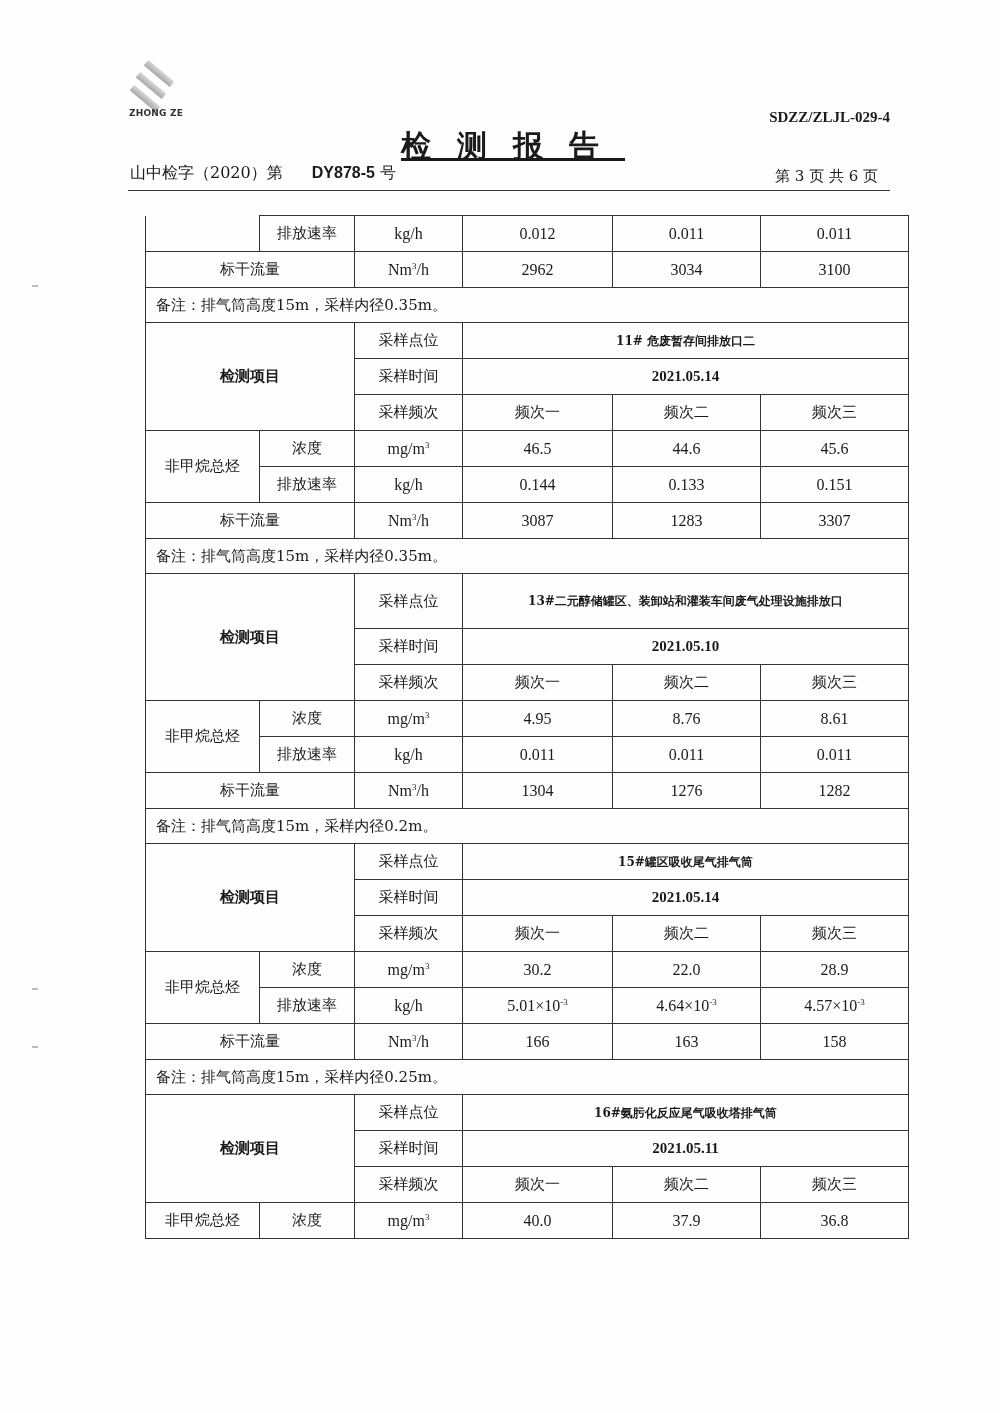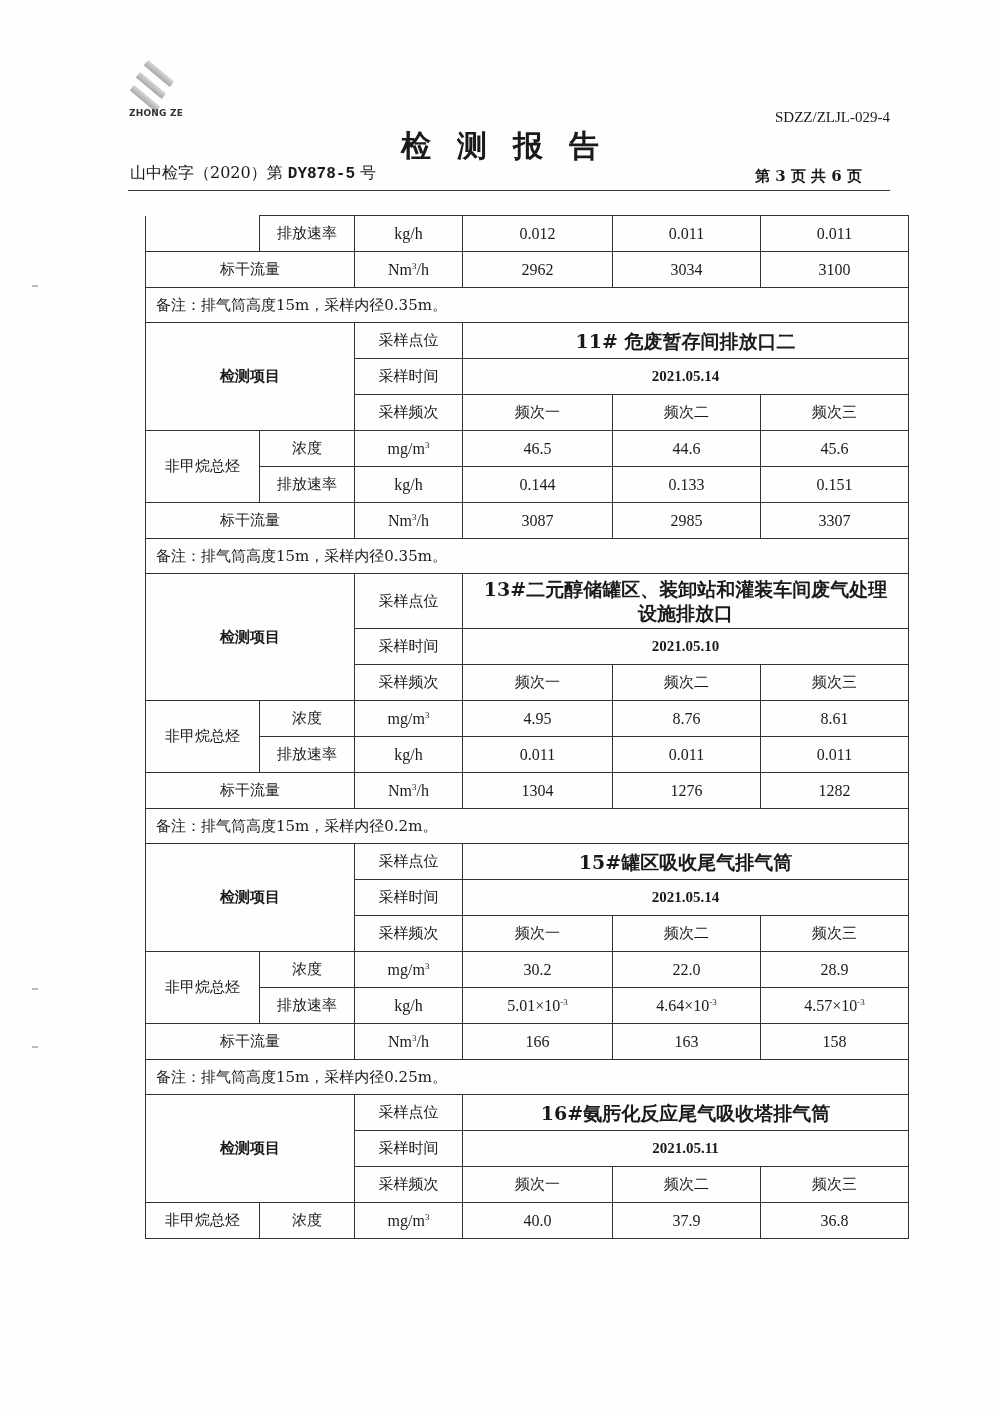--- a/index.html
+++ b/index.html
@@ -1,32 +1,32 @@
 <!DOCTYPE html>
 <html><head>
 <meta charset="utf-8">
 <style>
   html, body { margin:0; padding:0; }
   body { width:1000px; height:1413px; background:#fefefe; position:relative; overflow:hidden;
          font-family:"DejaVu Serif","Liberation Serif",serif; color:#1a1a1a; }
   .logo { position:absolute; left:128px; top:62px; width:60px; height:60px; }
   .logo .bar { position:absolute; height:7px; width:34px; background:linear-gradient(#d8d8d8,#a8a8a8); transform:rotate(40deg); border-radius:1px; }
   .logo-text { position:absolute; left:129px; top:108px; font-family:"DejaVu Sans","Liberation Sans",sans-serif; font-weight:bold; font-size:9px; color:#333; letter-spacing:0.2px; }
-  .doc-code { position:absolute; right:110px; top:109px; font-weight:normal; font-size:15px; font-family:"Liberation Serif",serif; }
-  .title { position:absolute; left:0; width:1000px; top:126px; text-align:center; font-size:30px; font-weight:bold; letter-spacing:26px; font-family:"DejaVu Serif",serif; padding-left:26px; box-sizing:border-box;}
+  .doc-code { position:absolute; right:110px; top:109px; font-weight:bold; font-size:15px; font-family:"Liberation Serif",serif; }
+  .title { position:absolute; left:0; width:1000px; top:126px; text-align:center; font-size:30px; font-weight:bold; letter-spacing:26px; font-family:"DejaVu Serif",serif; padding-left:26px; box-sizing:border-box;text-decoration:underline;}
   .report-no { position:absolute; left:130px; top:163px; font-size:16px; font-family:"DejaVu Serif","Liberation Serif",serif; }
-  .report-no b { font-family:Liberation Mono, monospace; }
-  .page-info { position:absolute; right:138px; top:167px; font-size:15px; font-weight:bold; }
+  .report-no b { font-family:Liberation Sans, sans-serif;margin-left:24px; }
+  .page-info { position:absolute; right:122px; top:167px; font-size:15px; font-weight:normal; }
   .rule { position:absolute; left:128px; width:762px; top:190px; border-top:1.5px solid #333; }
   table.main { position:absolute; left:145px; top:215px; width:763px; border-collapse:collapse; table-layout:fixed; font-size:15px; }
   table.main td { border:1.3px solid #333; text-align:center; vertical-align:middle; padding:0; height:35px; }
   table.main td.note { text-align:left; padding-left:10px; height:34px; font-size:15px; }
   td.bold { font-weight:bold; font-family:"Liberation Serif",serif; }
   td.num { font-family:"Liberation Serif",serif; font-size:16px; }
-  td.site { font-weight:bold; font-size:19px; line-height:24px; }
+  td.site { font-weight:bold; font-size:12px; line-height:24px; }
   sup { font-size:9px; vertical-align:6px; line-height:0; }
   .sidemark { position:absolute; width:6px; height:2px; background:#bbb; }
 </style>
 </head>
 <body>
 
 <div class="logo">
   <div class="bar" style="left:14px;top:8px;"></div>
   <div class="bar" style="left:6px;top:20px;"></div>
   <div class="bar" style="left:0px;top:33px;"></div>
@@ -99,21 +99,21 @@
     <td>排放速率</td>
         <td class="num">kg/h</td>
     <td class="num">0.144</td>
         <td class="num">0.133</td>
         <td class="num">0.151</td>
   </tr>
   <tr>
     <td colspan="2">标干流量</td>
     <td class="num"><span>Nm</span><sup>3</sup><span>/h</span></td>
     <td class="num">3087</td>
-        <td class="num">2985</td>
+        <td class="num">1283</td>
         <td class="num">3307</td>
   </tr>
   <tr>
         <td colspan="6" class="note">备注：排气筒高度15m，采样内径0.35m。</td>
       </tr>
 
   <tr>
     <td colspan="2" rowspan="3" style="font-weight:bold">检测项目</td>
     <td style="height:54px">采样点位</td>
     <td colspan="3" class="site" style="padding:2px 17px">13#二元醇储罐区、装卸站和灌装车间废气处理设施排放口</td>

